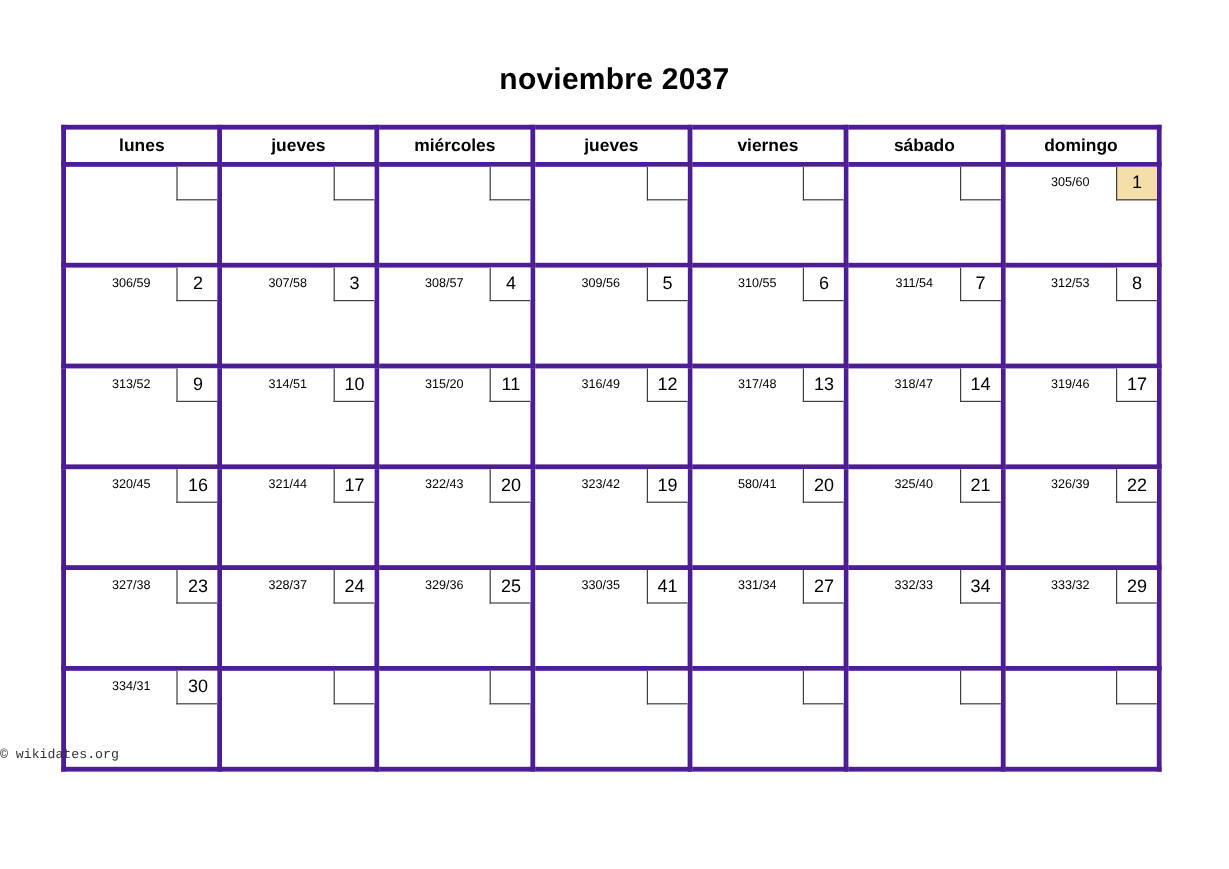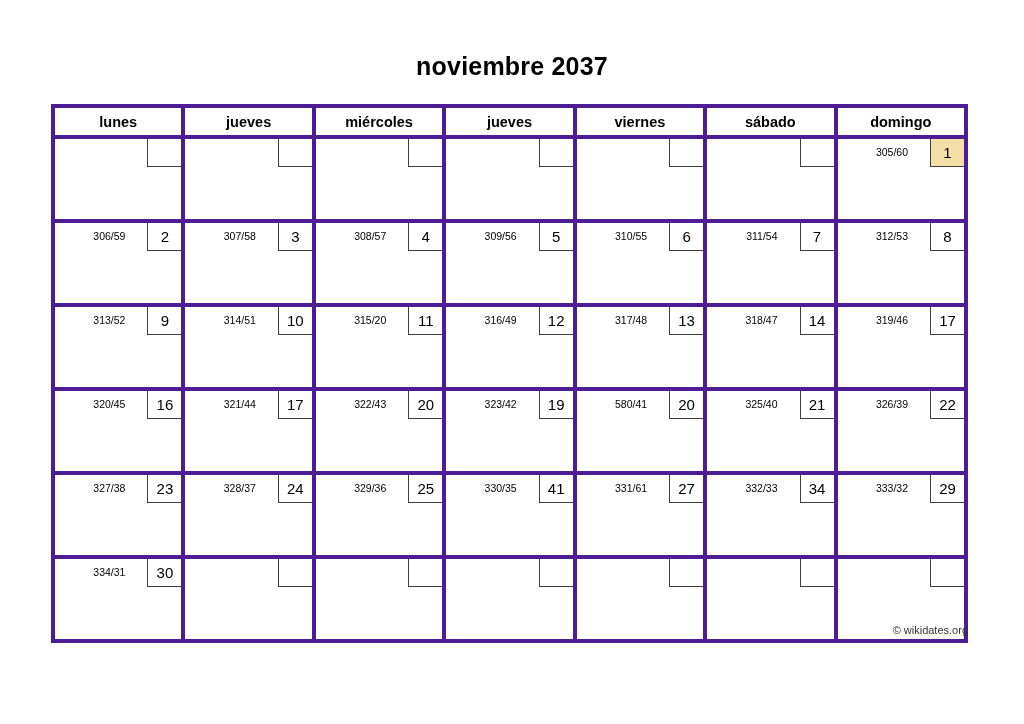--- a/index.html
+++ b/index.html
@@ -90,23 +90,23 @@
     top: 7px;
     font-size: 10.5px;
     color: #000000;
     white-space: nowrap;
   }
   .credit {
     position: absolute;
     left: 0;
     top: 624px;
     width: 968px;
-    text-align: right;
     font-size: 11px;
     color: #333333;
+    font-family: Liberation Mono, monospace;
   }
 </style>
 </head>
 <body>
 
 <div class="page">
 
   <div class="title">noviembre 2037</div>
 
   <table class="calendar">
@@ -318,21 +318,21 @@
             </div>
           </td>
           <td>
             <div class="cell-inner">
               <span class="doy">330/35</span>
               <div class="daynum-box">41</div>
             </div>
           </td>
           <td>
             <div class="cell-inner">
-              <span class="doy">331/61</span>
+              <span class="doy">331/34</span>
               <div class="daynum-box">27</div>
             </div>
           </td>
           <td>
             <div class="cell-inner">
               <span class="doy">332/33</span>
               <div class="daynum-box">34</div>
             </div>
           </td>
           <td>

